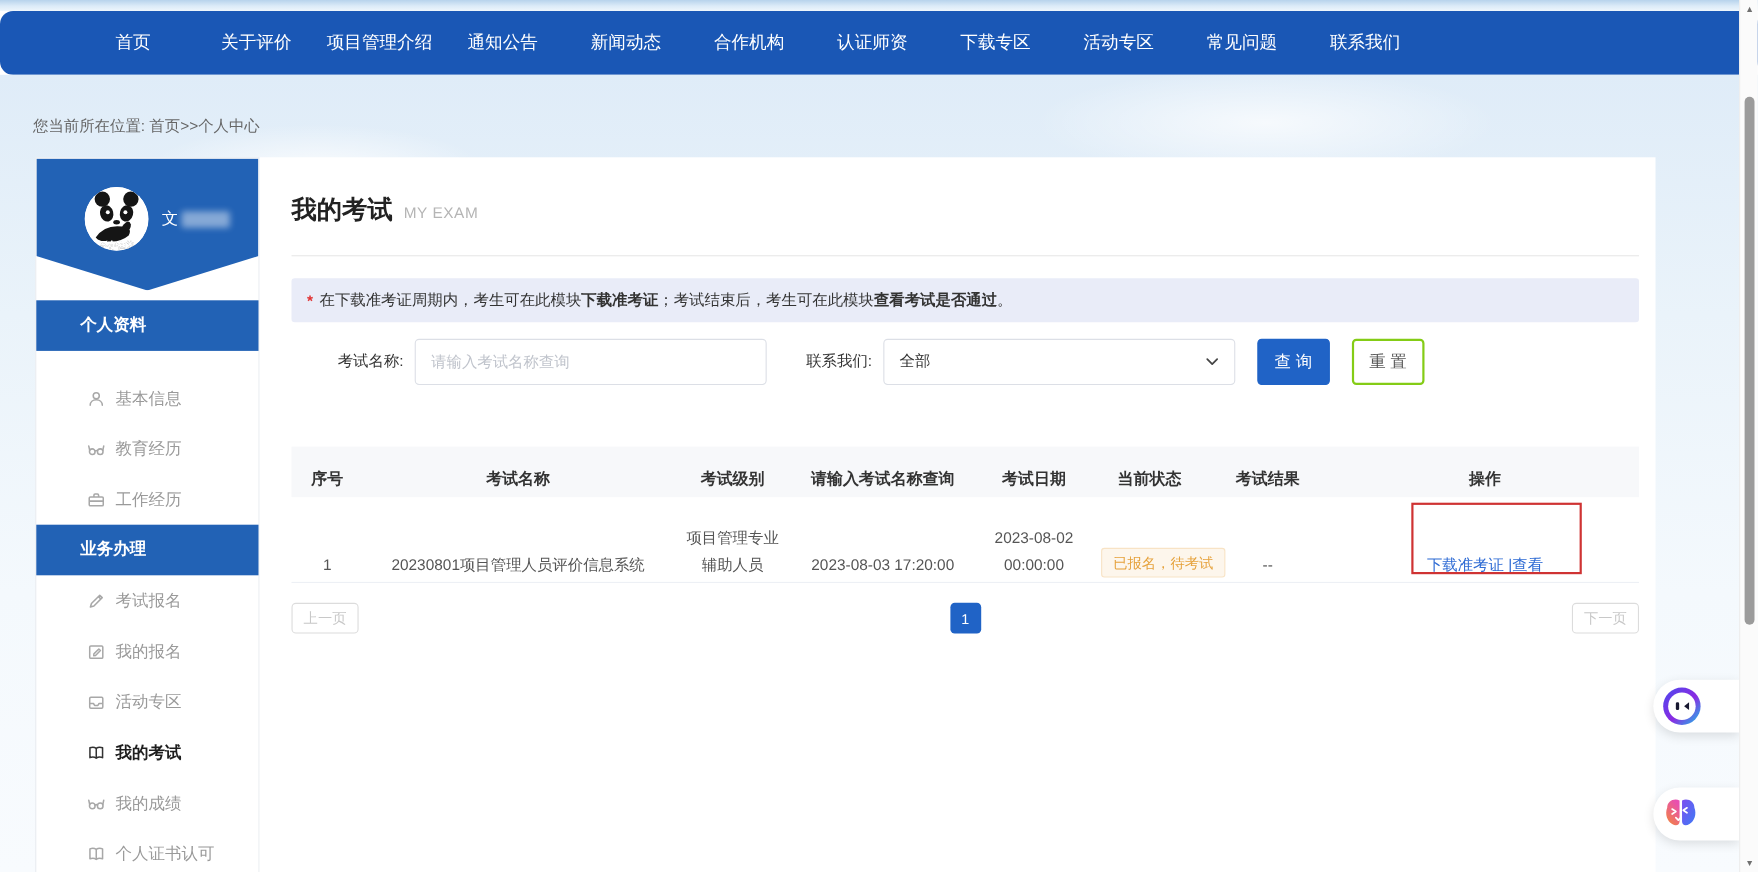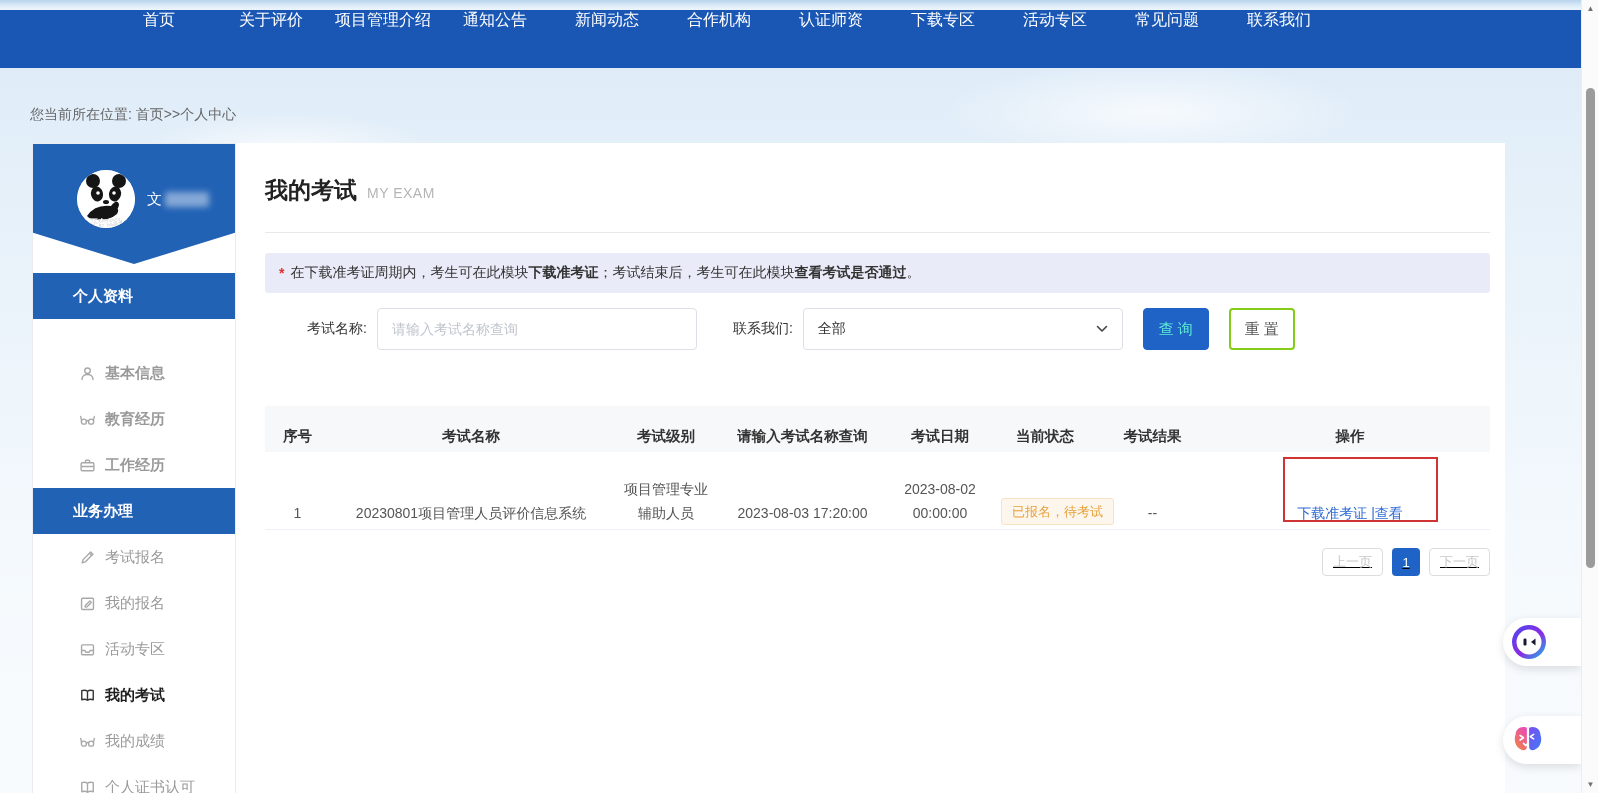--- a/index.html
+++ b/index.html
@@ -6,21 +6,21 @@
   html,body { width:1598px; height:793px; overflow:hidden;
     font-family:"Liberation Sans","DejaVu Sans",sans-serif; }
   body { position:relative; background:#fff; }
 
   
   .top-strip { position:absolute; left:0; top:0; width:1598px; height:10px;
     background:linear-gradient(180deg,#b7d3ec 0%,#dcebf8 55%,#eef6fc 100%); }
 
   
   .navbar { position:absolute; left:0; top:10px; width:1598px; height:58px;
-    background:#1a57b5; display:flex; align-items:flex-start; padding-left:103px; }
+    background:#1a57b5; display:flex; align-items:center; padding-left:65px;border-radius:12px; }
   .nav-item { width:112px; text-align:center; color:#fff; font-size:16px;
     cursor:pointer; white-space:nowrap; }
 
   
   .page { position:absolute; left:0; top:68px; width:1598px; height:725px;
     background:
       radial-gradient(220px 60px at 18% 12%, rgba(255,255,255,.8), rgba(255,255,255,0) 70%),
       radial-gradient(300px 70px at 72% 6%, rgba(255,255,255,.7), rgba(255,255,255,0) 70%),
       linear-gradient(180deg,#dfecf8 0%,#eaf3fa 30%,#f4f9fd 65%,#f8fbfe 100%); }
 
@@ -33,21 +33,21 @@
     clip-path:polygon(0 0,100% 0,100% 74%,50% 100%,0 74%); position:relative; }
   .avatar { position:absolute; left:44px; top:26px; width:58px; height:58px;
     border-radius:50%; background:#fff; overflow:hidden; }
   .profile-name { position:absolute; left:114px; top:46px; color:#fff; font-size:15px;
     display:flex; align-items:center; }
   .name-blur { display:inline-block; width:44px; height:15px; margin-left:3px;
     background:rgba(255,255,255,.45); filter:blur(3px); border-radius:2px; }
   .sec-header { height:46px; line-height:46px; background:#2262b5; color:#fff;
     font-size:15px; font-weight:700; padding-left:40px; cursor:pointer; }
   .sec-header.first { margin-top:9px; }
-  .side-group1 { padding-top:31px;font-weight:bold; }
+  .side-group1 { padding-top:20px; }
   .side-item { height:46px; display:flex; align-items:center; padding-left:46px;
     color:#9a9a9a; font-size:15px; cursor:pointer; }
   .side-item .ic { width:17px; height:17px; margin-right:9px; flex:0 0 17px; }
   .side-item.active { color:#1e1e1e; font-weight:700; }
 
   
   .main { position:absolute; left:236px; top:75px; width:1269px; height:650px;
     background:#fff; padding-left:28px; }
   .title-row { padding-top:30px; padding-left:1px; display:flex; align-items:baseline; }
   .page-title { font-size:23px; font-weight:600; color:#222; line-height:34px; }
@@ -65,21 +65,21 @@
   .f-input { margin-left:10px; width:320px; height:42px; border:1px solid #dcdfe6;
     border-radius:4px; padding:0 14px; font-size:14px; color:#333; outline:none;
     font-family:inherit; }
   .f-input::placeholder { color:#c0c4cc; }
   .lv-label { margin-left:36px; }
   .f-select { margin-left:10px; width:320px; height:42px; border:1px solid #dcdfe6;
     border-radius:4px; padding:0 14px; font-size:14px; color:#333; display:flex;
     align-items:center; justify-content:space-between; cursor:pointer; background:#fff; }
   .btn { height:42px; width:66px; border-radius:4px; font-size:15px; cursor:pointer;
     display:flex; align-items:center; justify-content:center; white-space:pre; }
-  .btn-query { margin-left:20px; background:#2063c6; color:#5eead4; border:1px solid #2063c6;text-align:right; }
+  .btn-query { margin-left:20px; background:#2063c6; color:#ffffff; border:1px solid #2063c6;text-align:right; }
   .btn-reset { margin-left:20px; background:#fff; color:#555; border:2px solid #84cc16; }
 
   
   .table { width:1225px; margin-left:1px; margin-top:56px; }
   .trow { display:flex; align-items:flex-end; }
   .thead { background:#f7f8fa; height:46px; font-size:14.5px; font-weight:700; color:#333; }
   .tbody-row { min-height:78px; border-bottom:1px solid #edf0f5; font-size:14px; color:#555; }
   .cell { text-align:center; padding:4px 6px; line-height:24px; }
   .c0{width:65px}.c1{width:282px}.c2{width:108px}.c3{width:165px}
   .c4{width:110px}.c5{width:100px}.c6{width:115px}.c7{width:280px}
@@ -87,21 +87,21 @@
     border:1px solid #f8e3c5; color:#e6a23c; border-radius:3px; font-size:13px;
     line-height:17px; white-space:nowrap; }
   .link { color:#2e6bd4; cursor:pointer; text-decoration:none; }
   .act-sep { color:#2e6bd4; margin-left:4px; }
 
   .highlight-box { position:absolute; left:1047px; top:314px; width:155px; height:65px;
     border:2px solid #cf3333; pointer-events:none; }
 
   
   .pagination { width:1225px; margin-left:1px; margin-top:18px; display:flex;
-    justify-content:flex-end; gap:9px;text-decoration:underline; }
+    justify-content:space-between; gap:9px; }
   .pg-btn { height:28px; padding:0 10px; background:#fff; border:1px solid #dcdcdc;
     border-radius:4px; color:#c8c8c8; font-size:13px; display:flex; align-items:center;
     cursor:pointer; }
   .pg-current { height:28px; width:28px; background:#2063c6; border-radius:4px;
     color:#fff; font-size:13px; display:flex; align-items:center; justify-content:center;
     cursor:pointer; }
 
   
   .scrollbar { position:absolute; right:0; top:0; width:17px; height:793px;
     background:#fbfbfb; border-left:1px solid #ededed; z-index:30; }

